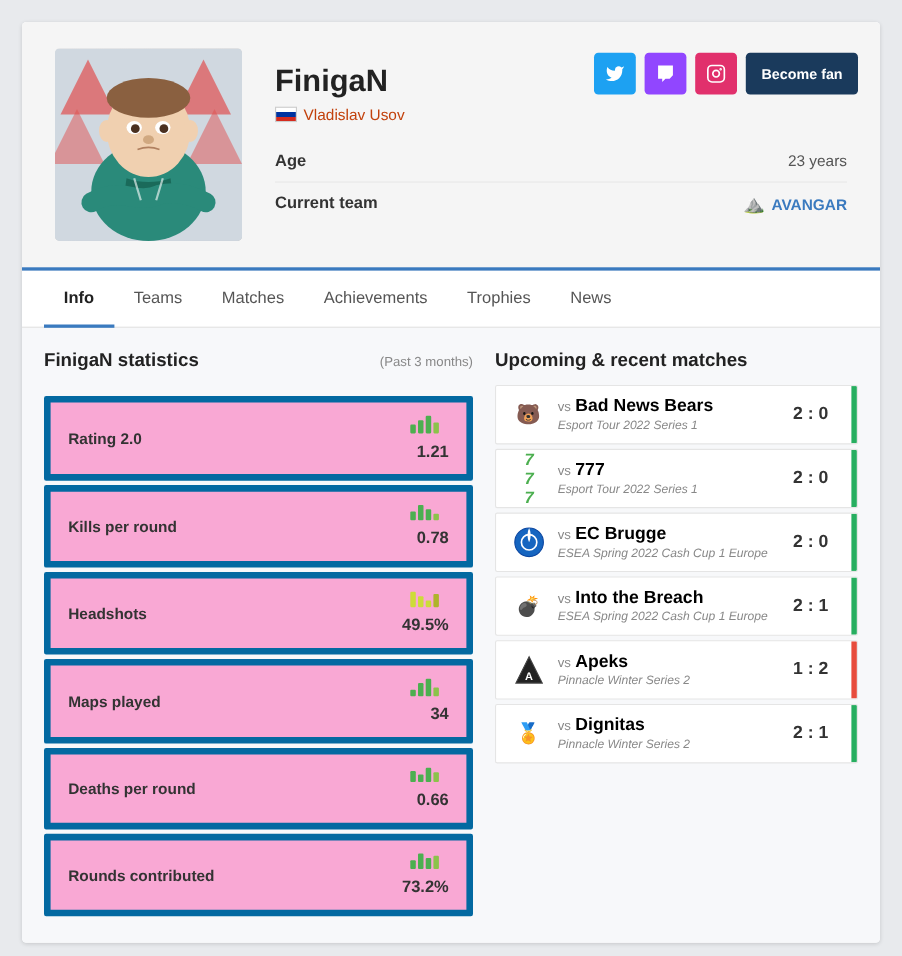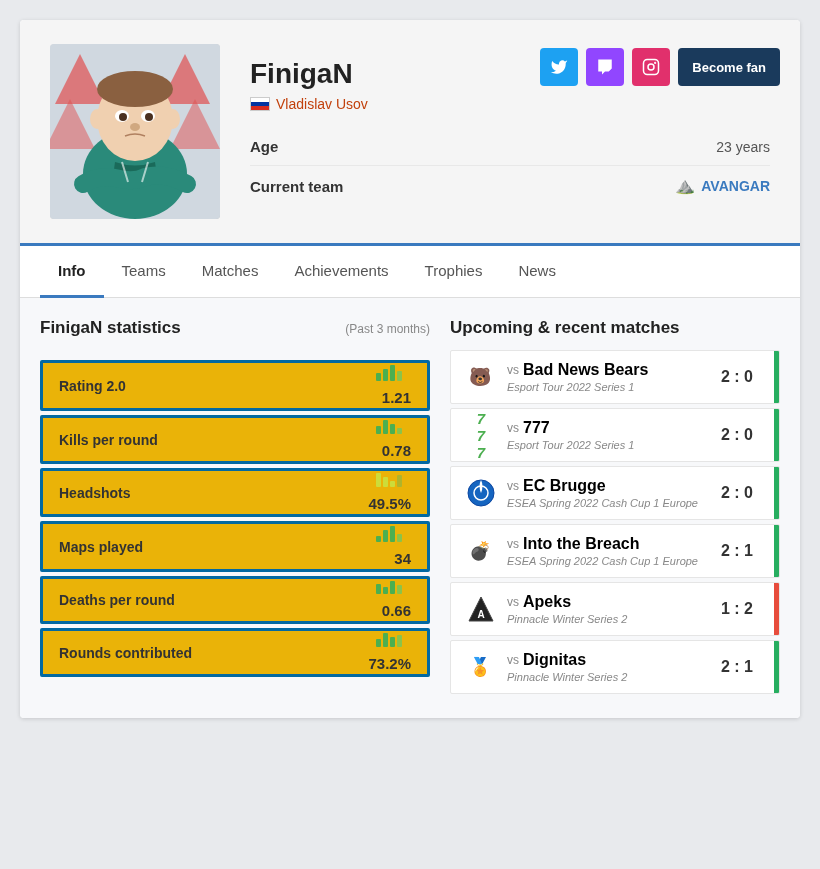--- a/index.html
+++ b/index.html
@@ -6,21 +6,21 @@
     body { font-family: Arial, sans-serif; background: #e8eaed; display: flex; justify-content: center; padding: 20px; }
     .card { background: #fff; width: 820px; border-radius: 4px; overflow: hidden; box-shadow: 0 1px 4px rgba(0,0,0,0.15); }
 
     
     .header { background: #f5f5f5; padding: 24px 30px; display: flex; align-items: center; gap: 30px; border-bottom: 3px solid #3a7abf; position: relative; min-height: 200px; }
     .header-avatar { width: 170px; height: 175px; background: linear-gradient(135deg, #e0e0e0, #c0c0c0); border-radius: 4px; overflow: hidden; flex-shrink: 0; position: relative; }
     .header-info { flex: 1; }
     .player-name { font-size: 28px; font-weight: bold; color: #222; margin-bottom: 6px; }
     .player-country { display: flex; align-items: center; gap: 6px; font-size: 14px; color: #c2410c; margin-bottom: 16px; }
     .flag { width: 20px; height: 14px; background: linear-gradient(to bottom, #fff 33%, #0033a0 33%, #0033a0 66%, #d52b1e 66%); border: 1px solid #ccc; display: inline-block; }
-    .info-row { display: flex; justify-content: space-between; align-items: flex-end; padding: 10px 0; border-bottom: 1px solid #e8e8e8; font-size: 15px; gap: 48px; }
+    .info-row { display: flex; justify-content: space-between; align-items: flex-start; padding: 10px 0; border-bottom: 1px solid #e8e8e8; font-size: 15px; gap: 48px; }
     .info-row:last-child { border-bottom: none; }
     .info-label { font-weight: bold; color: #333; }
     .info-value { color: #555; font-size: 14px; display: flex; align-items: center; gap: 6px; }
     .team-logo { color: #c0392b; font-size: 16px; }
     .team-name { color: #3a7abf; font-weight: bold; font-size: 14px; }
     .social-buttons { position: absolute; top: 28px; right: 20px; display: flex; gap: 8px; }
     .social-btn { width: 38px; height: 38px; border-radius: 4px; border: none; cursor: pointer; display: flex; align-items: center; justify-content: center; font-size: 16px; }
     .twitter-btn { background: #1da1f2; color: #fff; }
     .twitch-btn { background: #9146ff; color: #fff; }
     .instagram-btn { background: #e1306c; color: #fff; }
@@ -33,21 +33,21 @@
 
     
     .content { display: flex; gap: 0; padding: 20px; background: #f7f8fa; }
     .left-panel { flex: 0 0 410px; padding-right: 20px; }
     .right-panel { flex: 1; }
 
     
     .stats-title { font-size: 17px; font-weight: bold; color: #222; margin-bottom: 4px; }
     .stats-period { font-size: 12px; color: #888; text-align: right; margin-bottom: 12px; margin-top: -18px; }
     .stats-header { display: flex; justify-content: space-between; align-items: baseline; margin-bottom: 12px; }
-    .stat-row { display: flex; justify-content: space-between; align-items: center; padding: 2px 16px; background: #eab308; border: 3px solid #0369a1; margin-bottom: 4px; border-radius: 2px; }
+    .stat-row { display: flex; justify-content: space-between; align-items: center; padding: 12px 16px; background: #f9a8d4; border: 6px solid #0369a1; margin-bottom: 4px; border-radius: 2px; }
     .stat-label { font-size: 14px; font-weight: bold; color: #333; }
     .stat-right { display: flex; align-items: center; gap: 8px; flex-direction: column; }
     .stat-bar { display: flex; gap: 2px; align-items: flex-end; }
     .stat-bar span { width: 5px; display: inline-block; border-radius: 1px; }
     .stat-value { font-size: 15px; font-weight: bold; color: #333; min-width: 45px; text-align: right; }
     .complete-btn { width: 100%; padding: 16px; background: #2c6ea3; color: #fff; font-size: 15px; font-weight: bold; border: none; cursor: pointer; border-radius: 2px; margin-top: 8px; }
 
     
     .matches-title { font-size: 17px; font-weight: bold; color: #222; margin-bottom: 12px; }
     .match-row { display: flex; align-items: center; background: #fff; border: 1px solid #e5e5e5; margin-bottom: 4px; padding: 10px 14px; border-radius: 2px; position: relative; overflow: hidden; }

